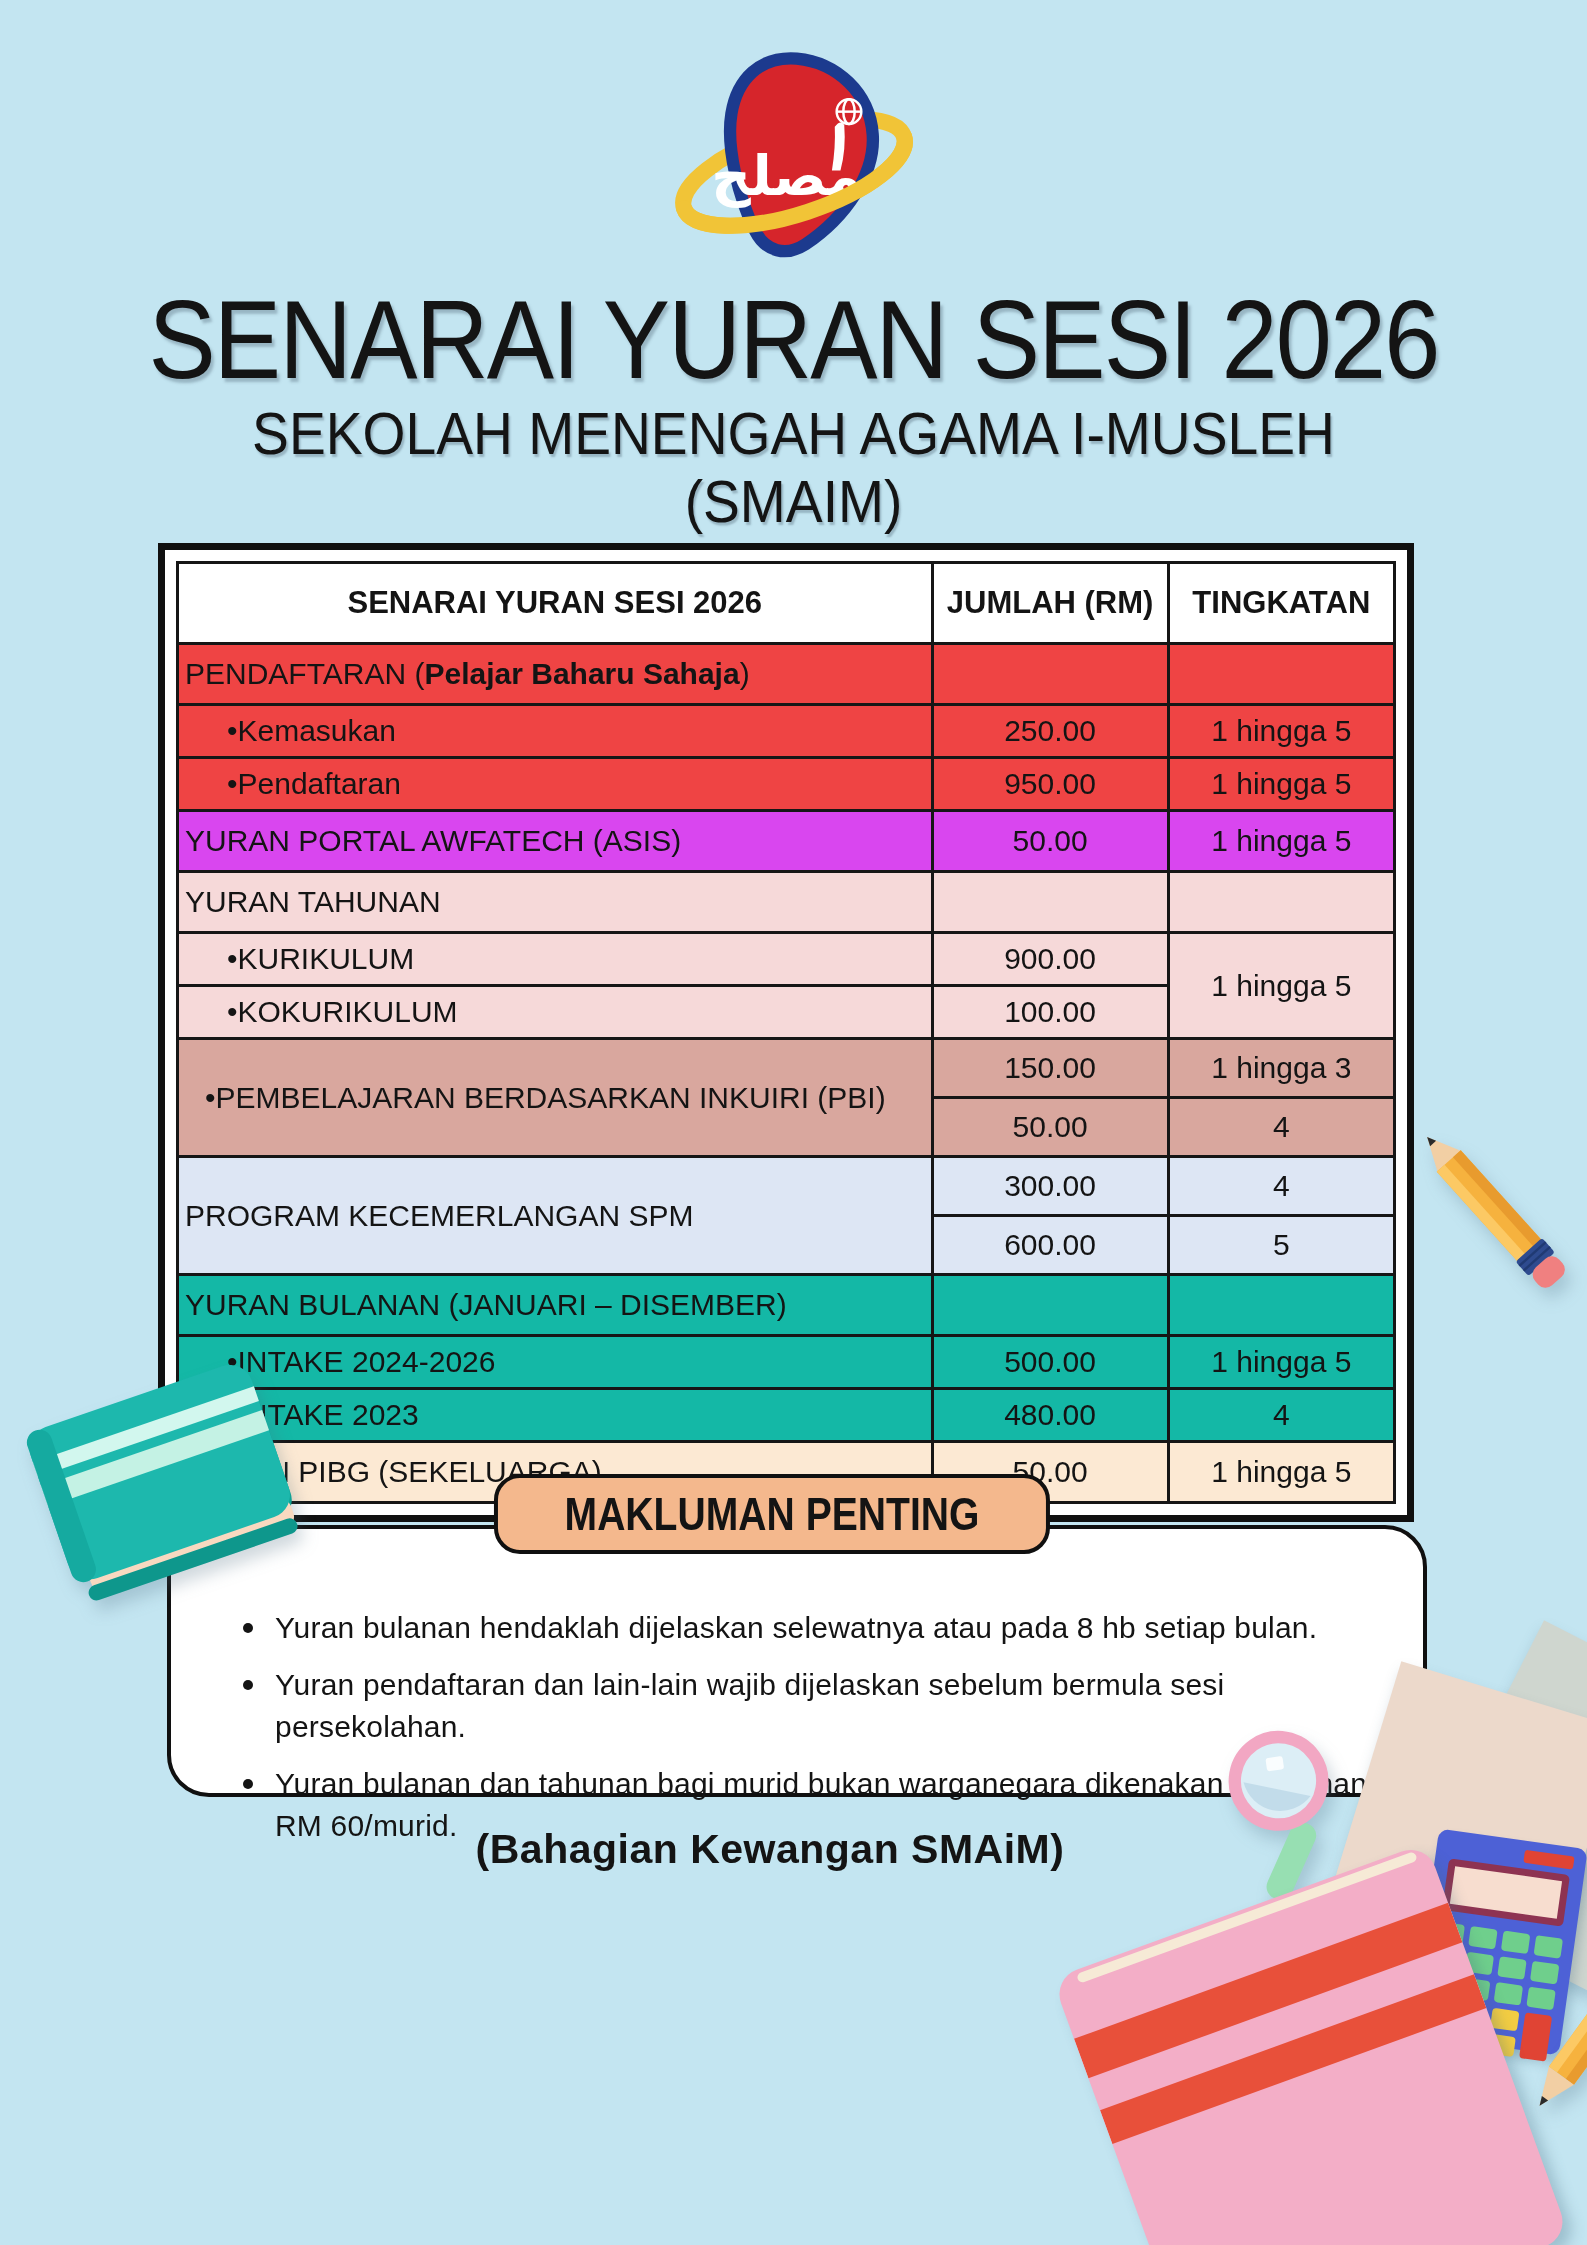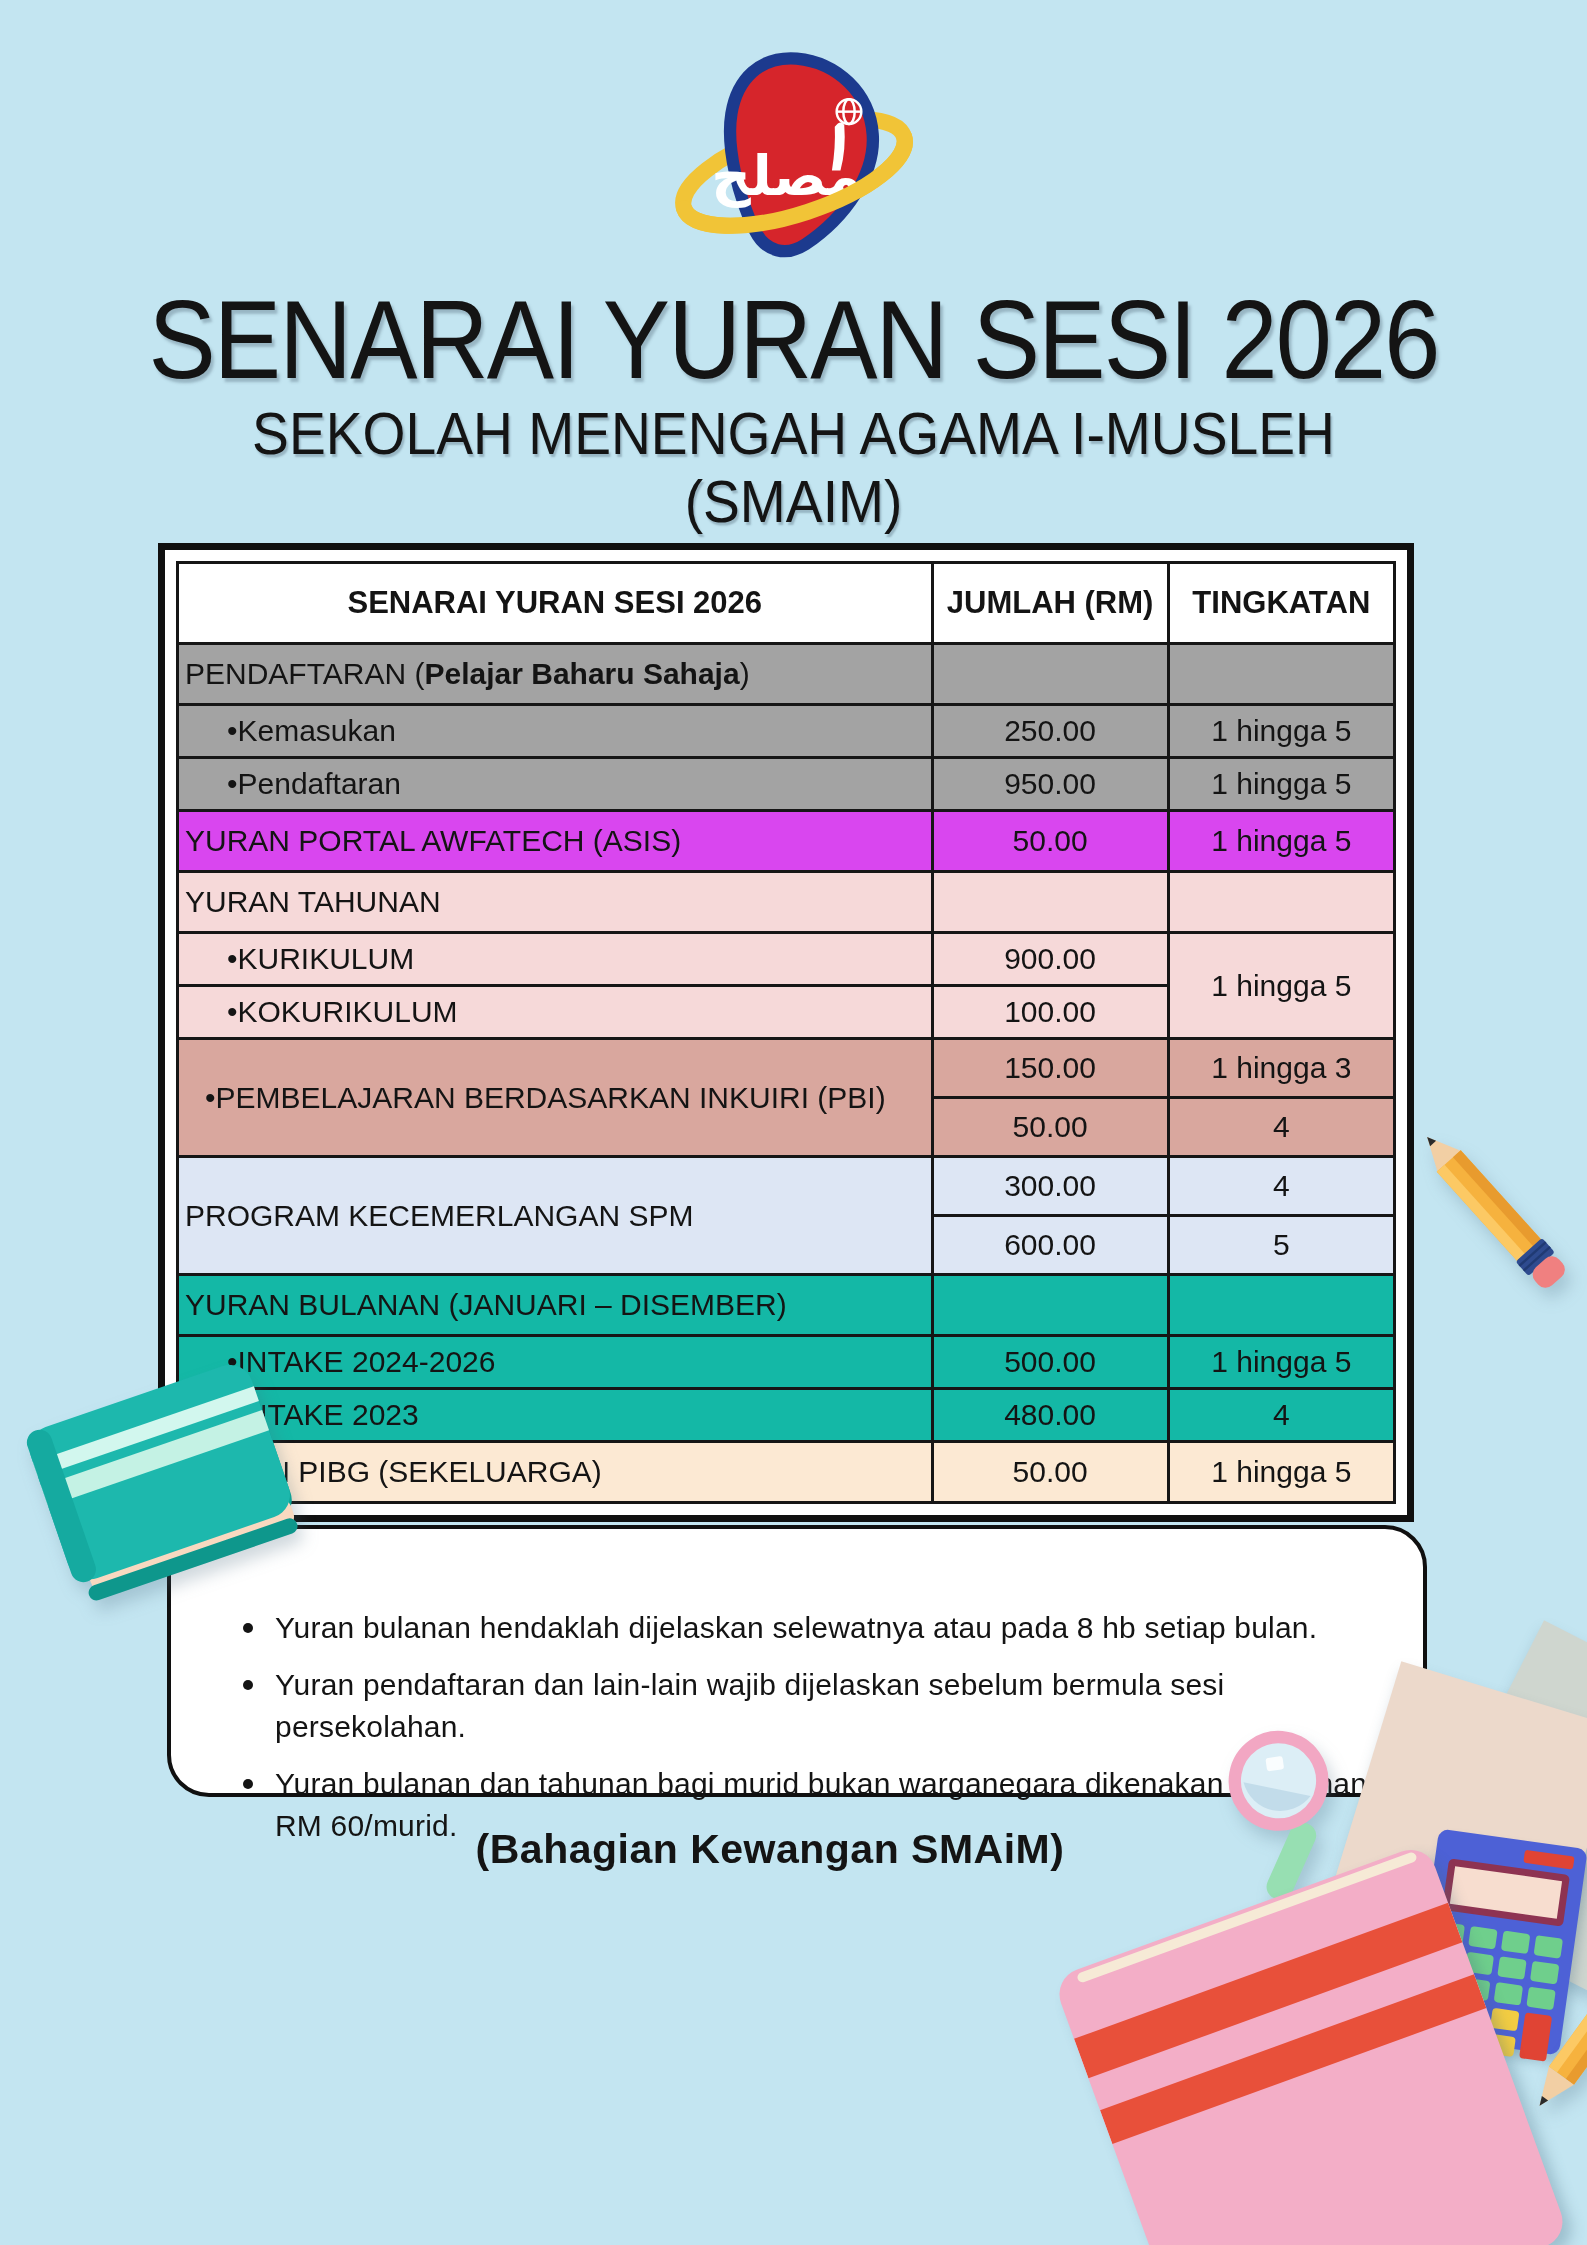--- a/index.html
+++ b/index.html
@@ -43,21 +43,21 @@
     padding:2px 6px;overflow:hidden;
   }
   table.fee th{background:#ffffff;font-weight:700;text-align:center;height:74px;font-size:31px;}
   td.lbl{text-align:left;padding-left:20px;}
   td.lbl.ind{padding-left:48px;}
   td.lbl.ind-sm{padding-left:26px;}
   td.num,td.ting{text-align:center;}
   tr.h-sec td{height:54px;}
   tr.h-item td{height:46px;}
   tr.h-sub td{height:52px;}
-  .c-green{background:#a3a3a3;}
+  .c-green{background:#ef4444;}
   .c-peach{background:#d946ef;}
   .c-pink{background:#f6d9d9;}
   .c-salmon{background:#d9a79e;}
   .c-blue{background:#dde6f4;}
   .c-lav{background:#14b8a6;}
   .c-peach2{background:#fce9d3;}
   
   .notice-box{
     position:absolute;left:167px;top:1525px;width:1260px;height:272px;
     background:#ffffff;border:4px solid #101010;border-radius:42px;
@@ -243,20 +243,23 @@
     </table>
   </div>
 
   <div class="notice-box">
     <ul>
       <li>Yuran bulanan hendaklah dijelaskan selewatnya atau pada 8 hb setiap bulan.</li>
       <li>Yuran pendaftaran dan lain-lain wajib dijelaskan sebelum bermula sesi persekolahan.</li>
       <li>Yuran bulanan dan tahunan bagi murid bukan warganegara dikenakan tambahan RM 60/murid.</li>
     </ul>
   </div>
+  <div class="notice-badge">
+    <span>MAKLUMAN PENTING</span>
+  </div>
 
   <div class="contact">
     <div>(Bahagian Kewangan SMAiM)</div>
   </div>
 
   <svg class="deco book" viewBox="0 0 300 250">
     <g transform="rotate(-19 150 125)">
       <rect x="38" y="48" width="232" height="150" rx="22" fill="#0fa296"></rect>
       <rect x="46" y="176" width="220" height="34" rx="14" fill="#f8d9c0"></rect>
       <rect x="40" y="200" width="226" height="16" rx="8" fill="#0e978c"></rect>

